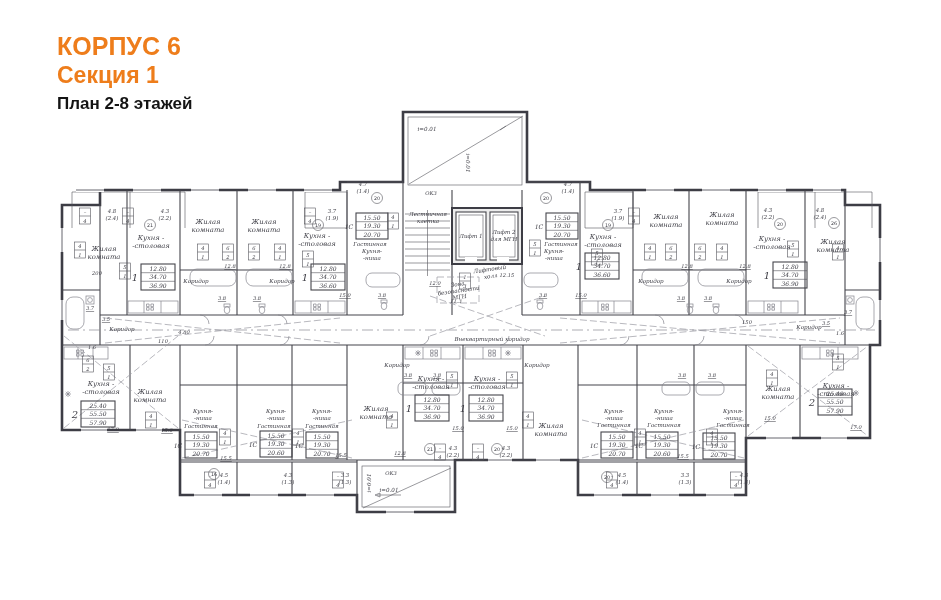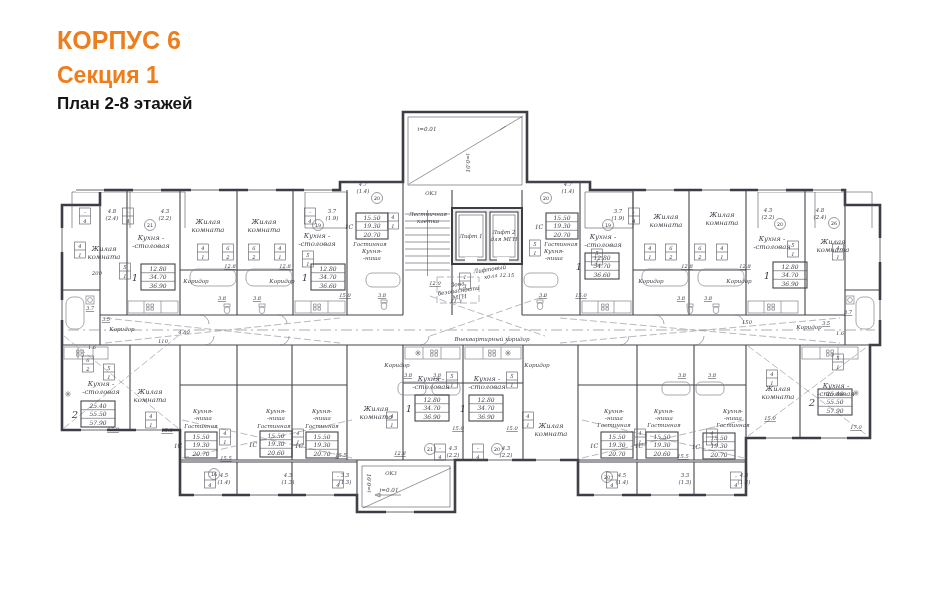--- a/index.html
+++ b/index.html
@@ -1,20 +1,20 @@
 <!DOCTYPE html>
 <html><head>
 <meta charset="utf-8">
 <style>
   html,body{margin:0;padding:0;background:#fff;}
   #stage{position:relative;width:941px;height:600px;background:#ffffff;overflow:hidden;
          font-family:"Liberation Sans",sans-serif;}
-  #titleblock{position:absolute;left:57px;top:26px;line-height:1.18;}
+  #titleblock{position:absolute;left:57px;top:32px;line-height:1.18;}
   #titleblock .t1{font-size:25px;font-weight:700;color:#ee7d1b;}
-  #titleblock .t2{font-size:23px;font-weight:700;color:#ee7d1b;margin-top:6px;}
+  #titleblock .t2{font-size:23px;font-weight:700;color:#ee7d1b;}
   #titleblock .t3{font-size:17px;font-weight:700;color:#141414;margin-top:5px;}
   svg{position:absolute;left:0;top:0;}
   .w{fill:none;stroke:#45454c;stroke-width:1.1;}
   .w2{fill:none;stroke:#3d3d45;stroke-width:2.6;}
   .thin{fill:none;stroke:#55555d;stroke-width:0.6;}
   .lt{fill:none;stroke:#84848c;stroke-width:0.7;}
   .dash{fill:none;stroke:#9a9aa2;stroke-width:0.7;stroke-dasharray:7 3;}
   .axd{fill:none;stroke:#8a8a92;stroke-width:0.7;stroke-dasharray:11 4 2 4;}
   .win{fill:none;stroke:#ffffff;stroke-width:4;}
   .winl{fill:none;stroke:#55555d;stroke-width:0.9;}

